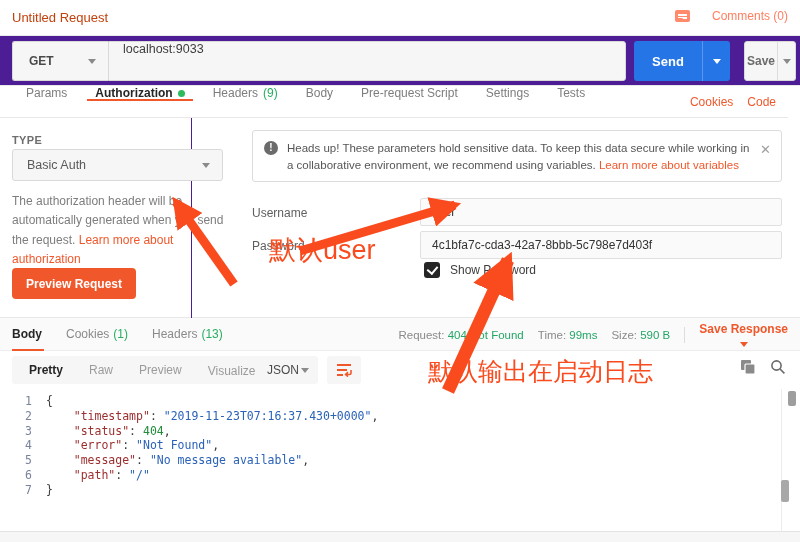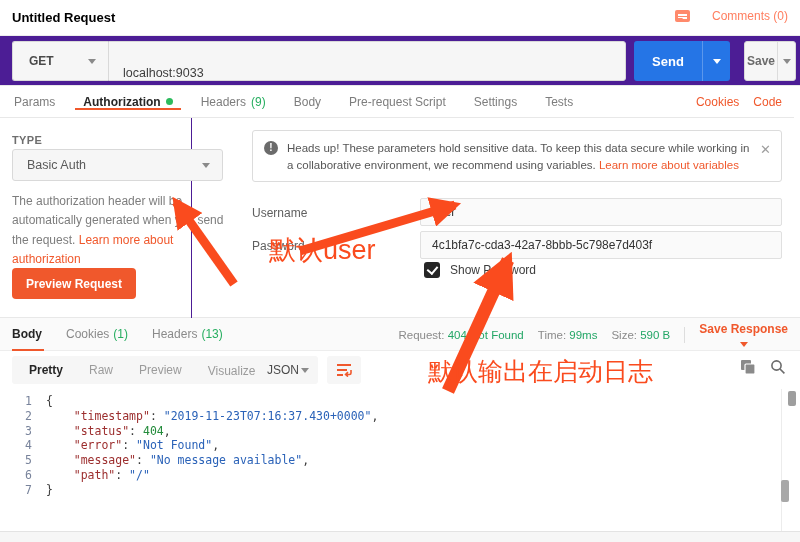--- a/index.html
+++ b/index.html
@@ -6,41 +6,41 @@
   html,body { width:800px; height:542px; }
   body {
     font-family:"Liberation Sans", sans-serif;
     background:#fff; color:#3d3d3d; position:relative; overflow:hidden;
     font-size:12px;
   }
   .abs { position:absolute; }
 
   
   .hdr { top:0; left:0; right:0; height:36px; border-bottom:1px solid #ededed; background:#fff; }
-  .hdr-title { left:12px; top:10px; font-weight:bold; font-size:13px; color:#000000;text-align:center; }
+  .hdr-title { left:12px; top:10px; font-weight:normal; font-size:13px; color:#c2410c;text-align:center; }
   .comments { right:12px; top:9px; color:#ff7e5f; font-size:12px; display:flex; align-items:center; gap:22px; cursor:pointer; }
   .comment-icon { width:15px; height:12px; background:#ff8a6c; border-radius:2px; position:relative; display:inline-block; }
   .comment-icon::after { content:""; position:absolute; left:2px; bottom:-4px; border:4px solid transparent; border-top-color:#ff8a6c; border-left-width:3px; border-right-width:3px; }
   .comment-icon::before { content:""; position:absolute; left:3px; top:4px; width:9px; height:2px; background:#fff; box-shadow:0 3px 0 #fff; }
 
   
   .req-row { top:36px; left:0; right:0; height:50px; border-bottom:1px solid #e8e8e8; background:#4c1d95; }
   .method-box { left:12px; top:5px; width:96px; height:40px; background:#f6f6f6; border:1px solid #d9d9d9; border-right:none; border-radius:3px 0 0 3px; display:flex; align-items:center; padding:0 12px 0 16px; justify-content:space-between; color:#4a4a4a; font-weight:bold; font-size:12px; cursor:pointer; }
-  .url-box { left:108px; top:5px; width:518px; height:40px; background:#f6f6f6; border:1px solid #d9d9d9; border-radius:0 3px 3px 0; display:flex; align-items:flex-end; padding:0 14px; color:#3d3d3d; font-size:12.5px; }
+  .url-box { left:108px; top:5px; width:518px; height:40px; background:#f6f6f6; border:1px solid #d9d9d9; border-radius:0 3px 3px 0; display:flex; align-items:flex-start; padding:0 14px; color:#3d3d3d; font-size:12.5px; }
   .send-btn { left:634px; top:5px; width:96px; height:40px; background:#2575e6; border-radius:3px; display:flex; color:#fff; font-weight:bold; font-size:13px; cursor:pointer; }
   .send-main { flex:1; display:flex; align-items:center; justify-content:center; border-right:1px solid rgba(255,255,255,.25); }
   .send-caret { width:27px; display:flex; align-items:center; justify-content:center; }
   .save-btn { left:744px; top:5px; width:52px; height:40px; background:#f6f6f6; border:1px solid #d9d9d9; border-radius:3px; display:flex; color:#6b6b6b; font-weight:bold; font-size:12px; cursor:pointer; }
   .save-main { flex:1; display:flex; align-items:center; justify-content:center; border-right:1px solid #dcdcdc; }
   .save-caret { width:17px; display:flex; align-items:center; justify-content:center; }
   .caret { width:0; height:0; border-left:4px solid transparent; border-right:4px solid transparent; border-top:5px solid #fff; }
   .caret.gray { border-top-color:#8a8a8a; }
 
   
-  .tabs-row { top:86px; left:0; right:6px; height:32px; border-bottom:1px solid #e8e8e8; background:#fff; display:flex; align-items:center; }
+  .tabs-row { top:86px; left:0; right:12px; height:32px; border-bottom:1px solid #e8e8e8; background:#fff; display:flex; align-items:flex-start; padding-left:12px; }
   .tab { display:flex; align-items:center; gap:5px; padding:0 14px; color:#7d7d7d; font-size:12px; position:relative; cursor:pointer; }
   .tab.active { color:#262626; font-weight:bold; }
   .tab.active::after { content:""; position:absolute; left:6px; right:6px; bottom:-1px; height:2px; background:#f0582c; }
   .tab .dot { width:7px; height:7px; border-radius:50%; background:#2cbb5d; }
   .tab .cnt { color:#27ae60; }
   .tabs-right { position:absolute; right:12px; top:0; height:32px; display:flex; align-items:center; gap:14px; color:#f0582c; font-size:12px; }
   .tabs-right span { cursor:pointer; }
 
   
   .auth-sec { top:118px; left:0; right:0; height:200px; border-bottom:1px solid #e8e8e8; background:#fff; }

